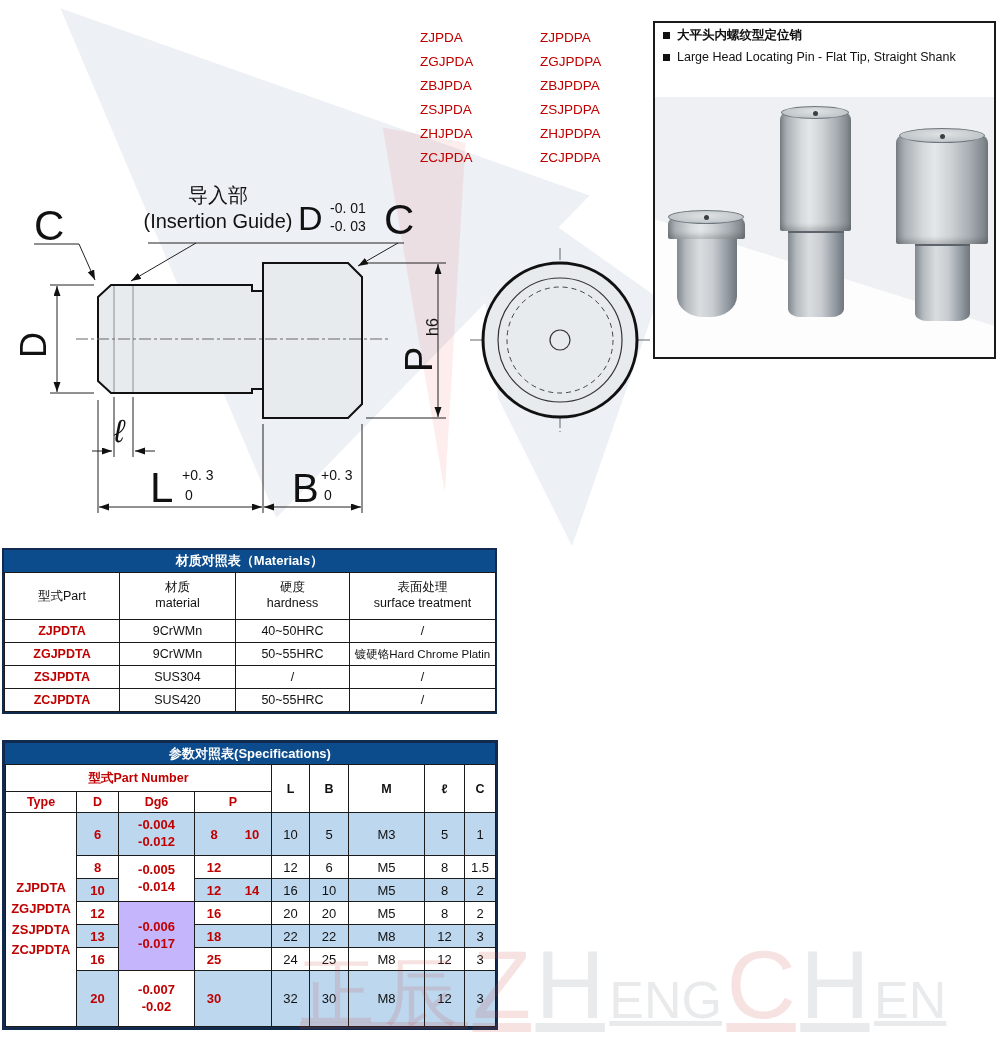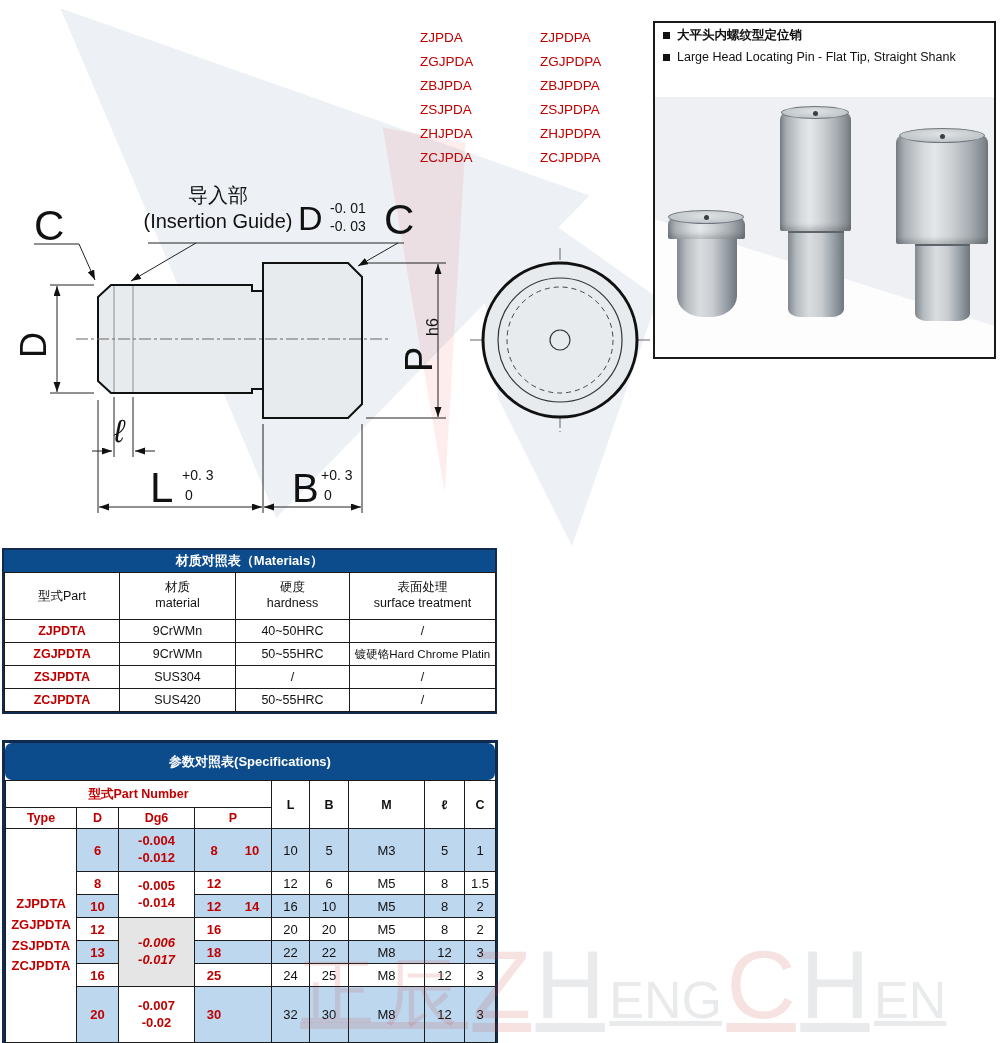--- a/index.html
+++ b/index.html
@@ -66,27 +66,27 @@
   
   .materials { top:548px; width:495px; border:2px solid #122a4d; }
   .materials .tbl-title { height:22px; }
   .materials table { width:100%; }
   .materials .hrow th { height:47px; font-weight:normal; }
   .materials .drow td { height:23px; }
   .surface-cell { white-space:nowrap; font-size:11.5px; }
 
   
   .spec { top:740px; width:496px; border:3px solid #122a4d; }
-  .spec .tbl-title { height:37px;border-radius:7px; }
+  .spec .tbl-title { height:21px; }
   .spec table { width:100%; }
   .spec th { font-weight:bold; }
   .spec td { font-size:13px; }
   .bb { background:#bdd7ee; }
   .wcell { background:#fff; }
-  .bcell { background:#e5e5e5;font-style:italic; }
+  .bcell { background:#c4b5fd; }
   .type-cell { font-size:13px; line-height:1.6; }
   .dg6 { line-height:1.3; }
   .pcell { padding:0; }
   .pflex { display:flex; width:100%; }
   .pflex span { flex:1; }
   .h27{height:27px;margin-top:47px;} .h21{height:21px;} .h43{height:43px;} .h23{height:23px;} .h56{height:56px;}
 </style>
 </head>
 <body>
 

